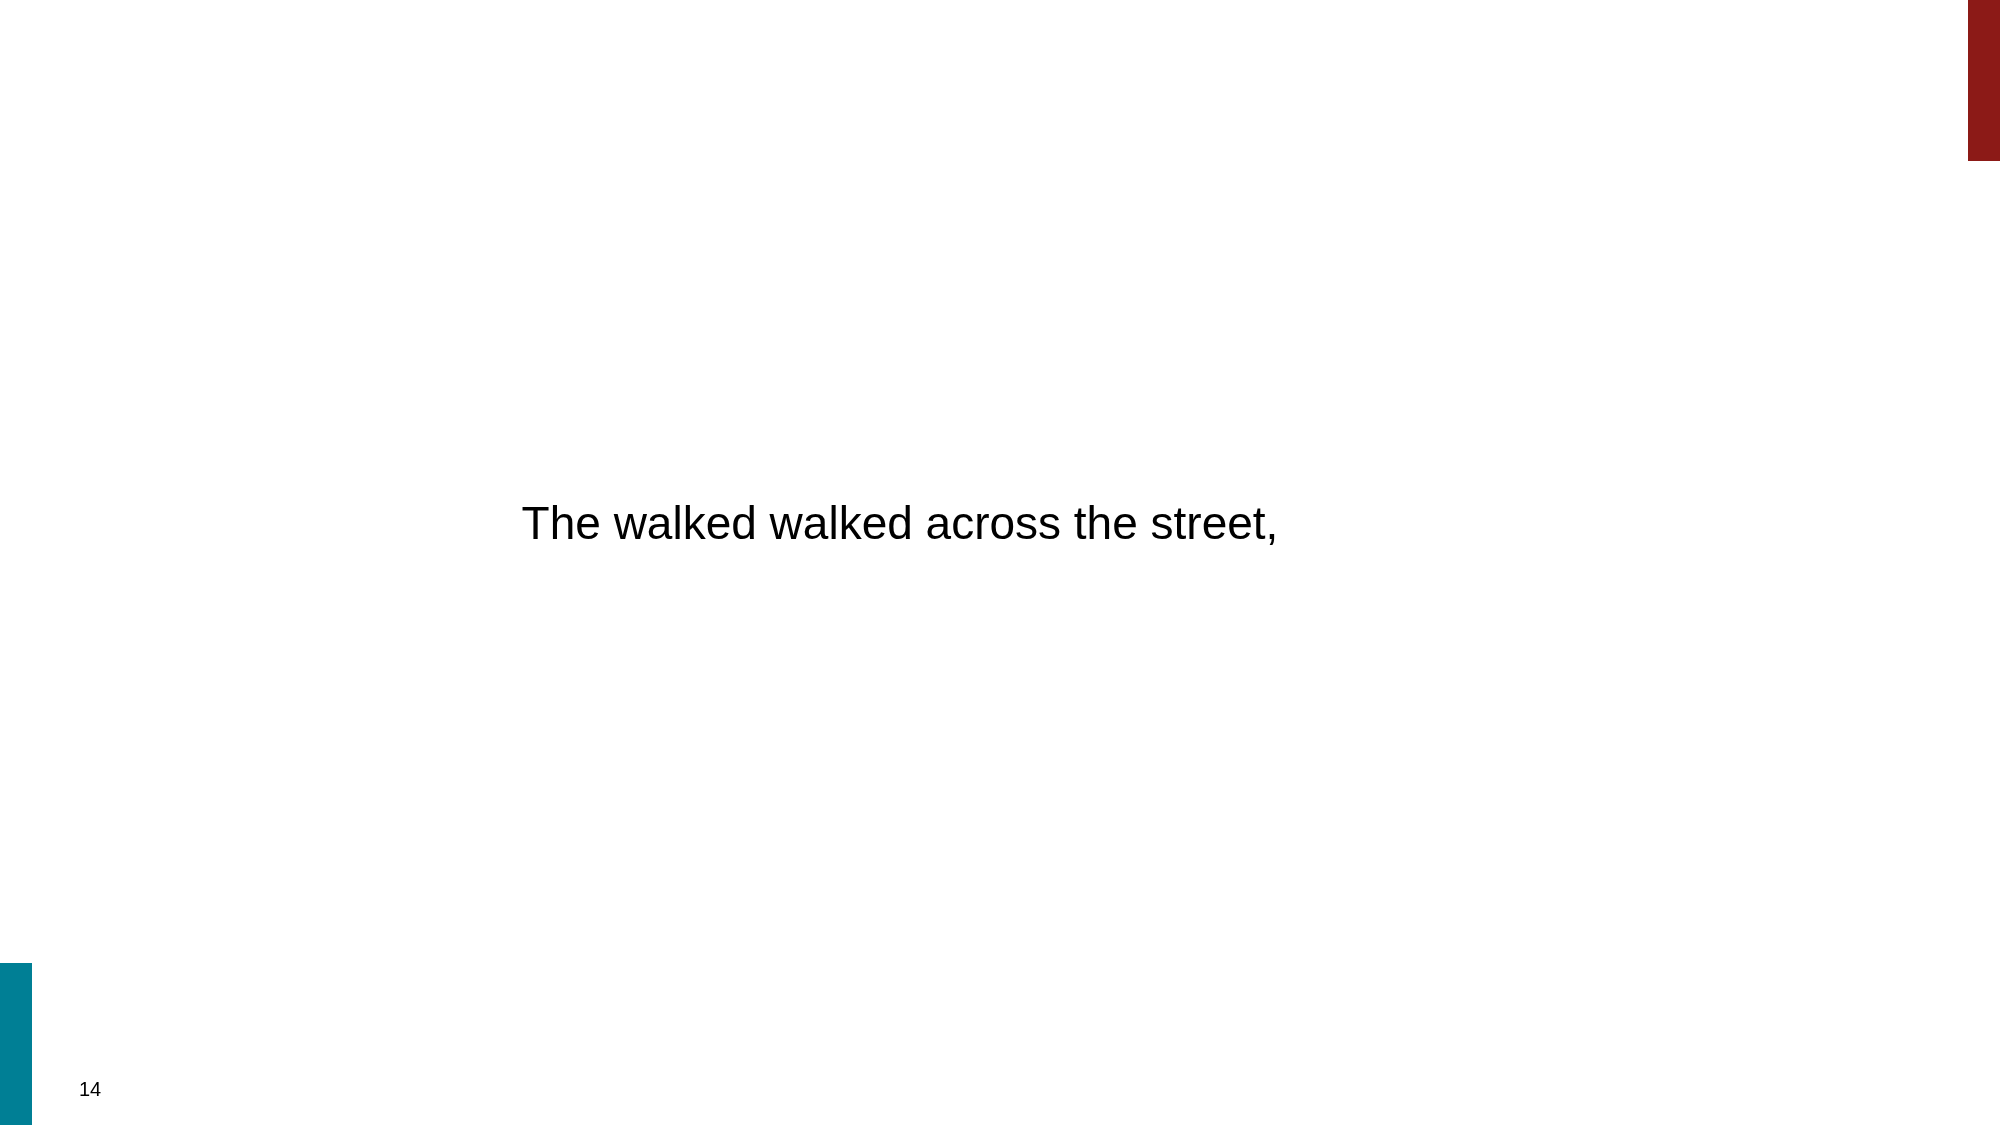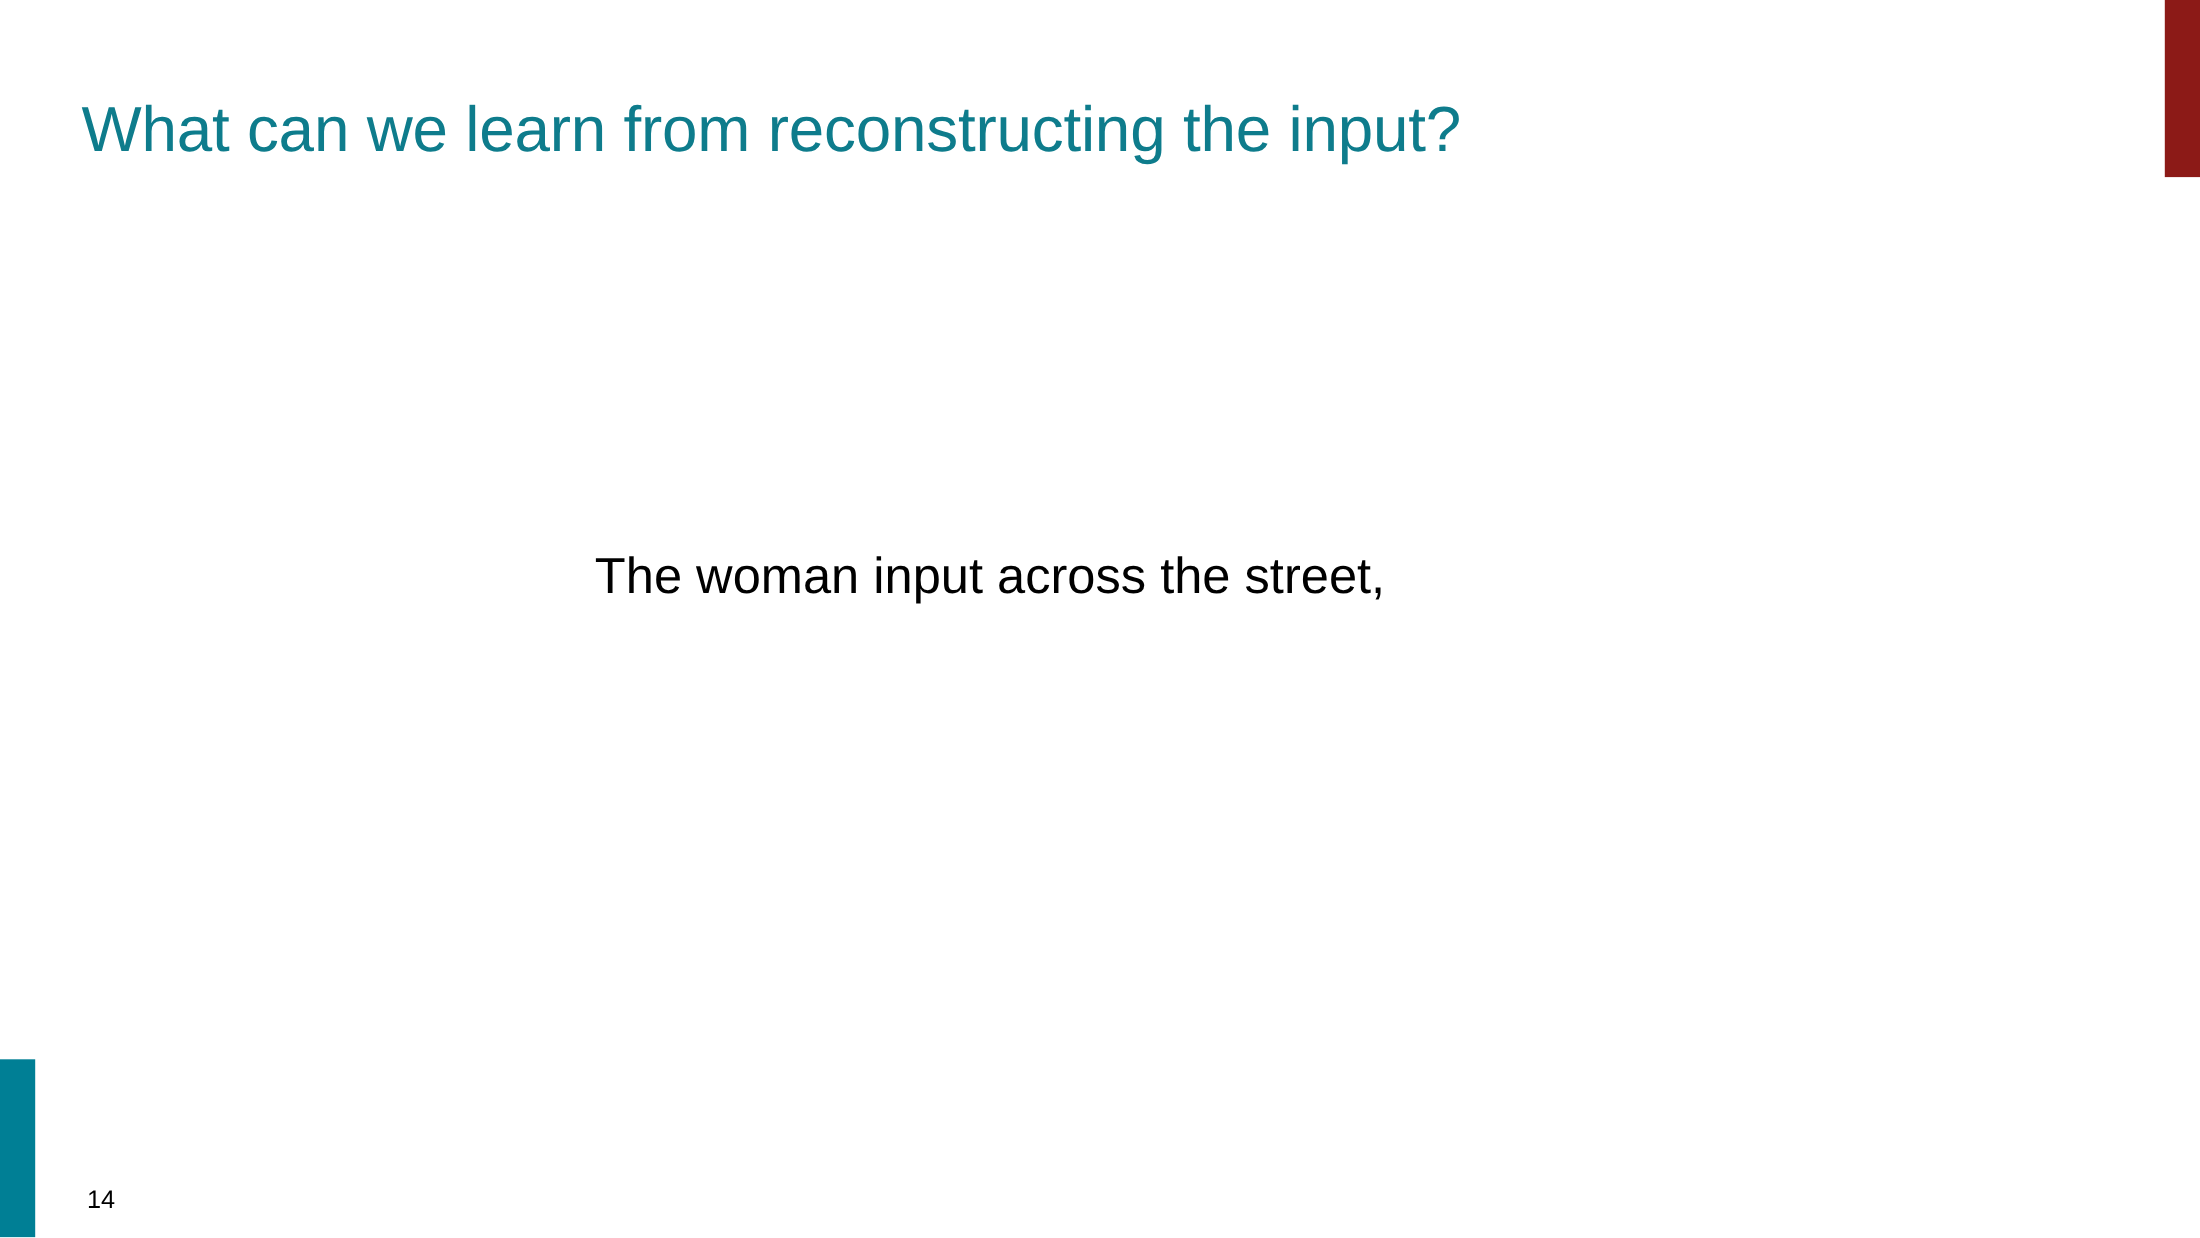--- a/index.html
+++ b/index.html
@@ -65,35 +65,34 @@
   .body-line {
     display: block;
     white-space: nowrap;
   }
 
   
   .page-number {
     position: absolute;
     left: 79px;
     top: 1077px;
-    font-size: 23px;
+    font-size: 20px;
     color: #000000;
     line-height: 1.2;
   }
 </style>
 </head>
 <body>
 
 <div class="slide">
 
   <div class="accent-bar-top-right"></div>
 
   <div class="accent-bar-bottom-left"></div>
 
-  <h1 class="slide-title">What can we learn from reconstructing the input?</h1>
 
   <div class="body-block">
-    <span class="body-line">The woman input across the street,</span>
+    <span class="body-line">The walked walked across the street,</span>
   </div>
 
   <div class="page-number">14</div>
 
 </div>
 
 </body></html>

